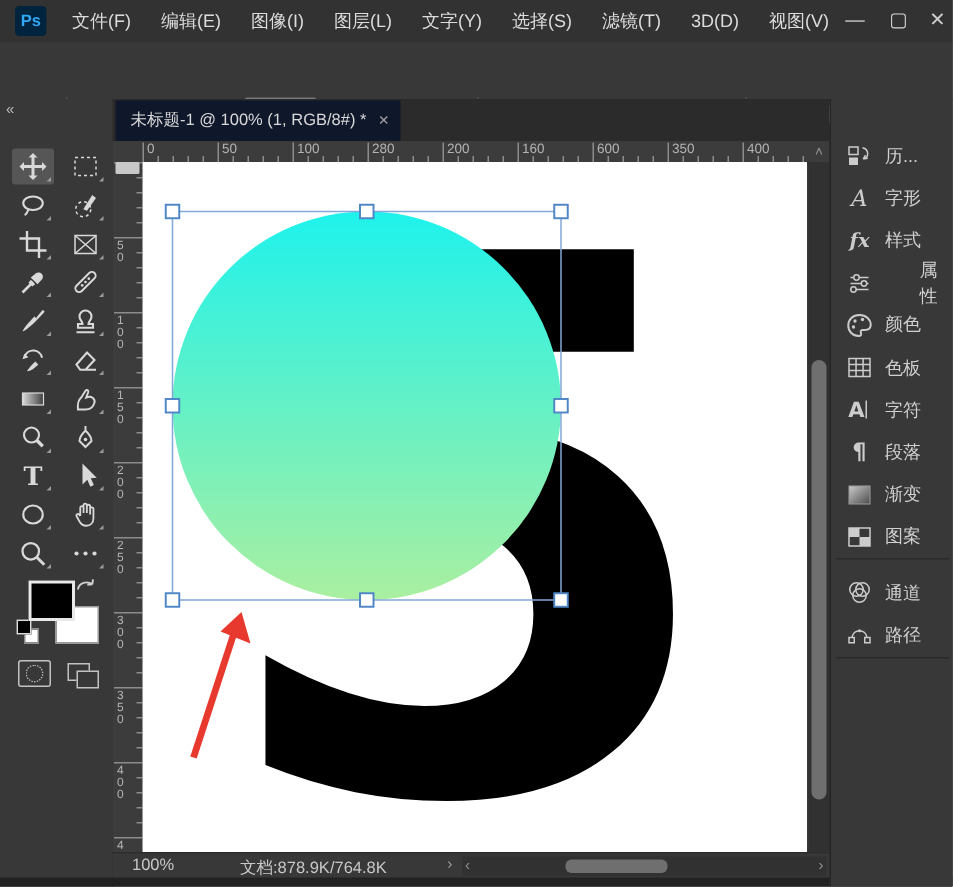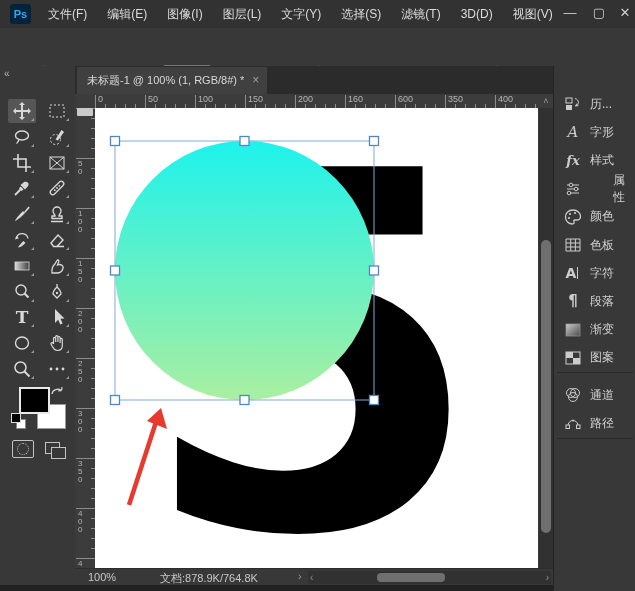--- a/index.html
+++ b/index.html
@@ -17,21 +17,21 @@
   
   #optionsbar{left:0;top:28px;width:635px;height:38px;background:#383838;border-bottom:1px solid #262626;}
   .vsep{width:1px;background:#555;}
   .optlabel{font-size:12px;color:#d6d6d6;line-height:14px;}
   .checkbox{width:13px;height:13px;background:#2e2e2e;border:1px solid #8a8a8a;border-radius:2px;
             font-size:11px;line-height:12px;text-align:center;color:#efefef;}
   #layer-select{width:48px;height:20px;background:#454545;border:1px solid #777;border-radius:2px;
                 font-size:12px;line-height:19px;padding-left:8px;box-sizing:border-box;color:#e2e2e2;}
   
   #tabbar{left:75px;top:66px;width:478px;height:28px;background:#2b2b2b;border-bottom:1px solid #232323;}
-  #doc-tab{left:2px;top:1px;height:27px;background:#404040;font-size:11px;color:#d8d8d8;
+  #doc-tab{left:2px;top:1px;height:27px;background:#0f172a;font-size:11px;color:#d8d8d8;
            line-height:27px;padding:0 8px 0 10px;display:flex;gap:8px;}
   #tab-close{color:#9f9f9f;font-size:12px;}
   #collapse-left{left:4px;top:68px;font-size:10px;color:#b8b8b8;letter-spacing:-1px;}
   
   #tools{left:0;top:94px;width:75px;height:497px;background:#383838;border-right:1px solid #2c2c2c;}
   .tool-cell{position:absolute;width:28px;height:24px;display:flex;align-items:center;justify-content:center;}
   .tool-cell.sel{background:#565656;border-radius:2px;}
   .tool-cell::after{content:'';position:absolute;right:2px;bottom:2px;
                     border-left:3px solid transparent;border-bottom:3px solid #9a9a9a;}
   
@@ -378,21 +378,21 @@
       <div class="htick" style="left: 400px; height: 4px;"></div>
       <div class="htick" style="left: 410px; height: 4px;"></div>
       <div class="htick" style="left: 420px; height: 13px;"></div>
       <div class="htick" style="left: 430px; height: 4px;"></div>
       <div class="htick" style="left: 440px; height: 4px;"></div>
       <div class="htick" style="left: 450px; height: 4px;"></div>
       <div class="htick" style="left: 460px; height: 4px;"></div>
       <div class="hlabel" style="left: 23px;">0</div>
       <div class="hlabel" style="left: 73px;">50</div>
       <div class="hlabel" style="left: 123px;">100</div>
-      <div class="hlabel" style="left: 173px;">150</div>
+      <div class="hlabel" style="left: 173px;">280</div>
       <div class="hlabel" style="left: 223px;">200</div>
       <div class="hlabel" style="left: 273px;">160</div>
       <div class="hlabel" style="left: 323px;">600</div>
       <div class="hlabel" style="left: 373px;">350</div>
       <div class="hlabel" style="left: 423px;">400</div>
     </div>
   <div class="abs" id="vruler">
       <div class="vtick" style="top: 0px; width: 19px;"></div>
       <div class="vtick" style="top: 10px; width: 4px;"></div>
       <div class="vtick" style="top: 20px; width: 4px;"></div>

